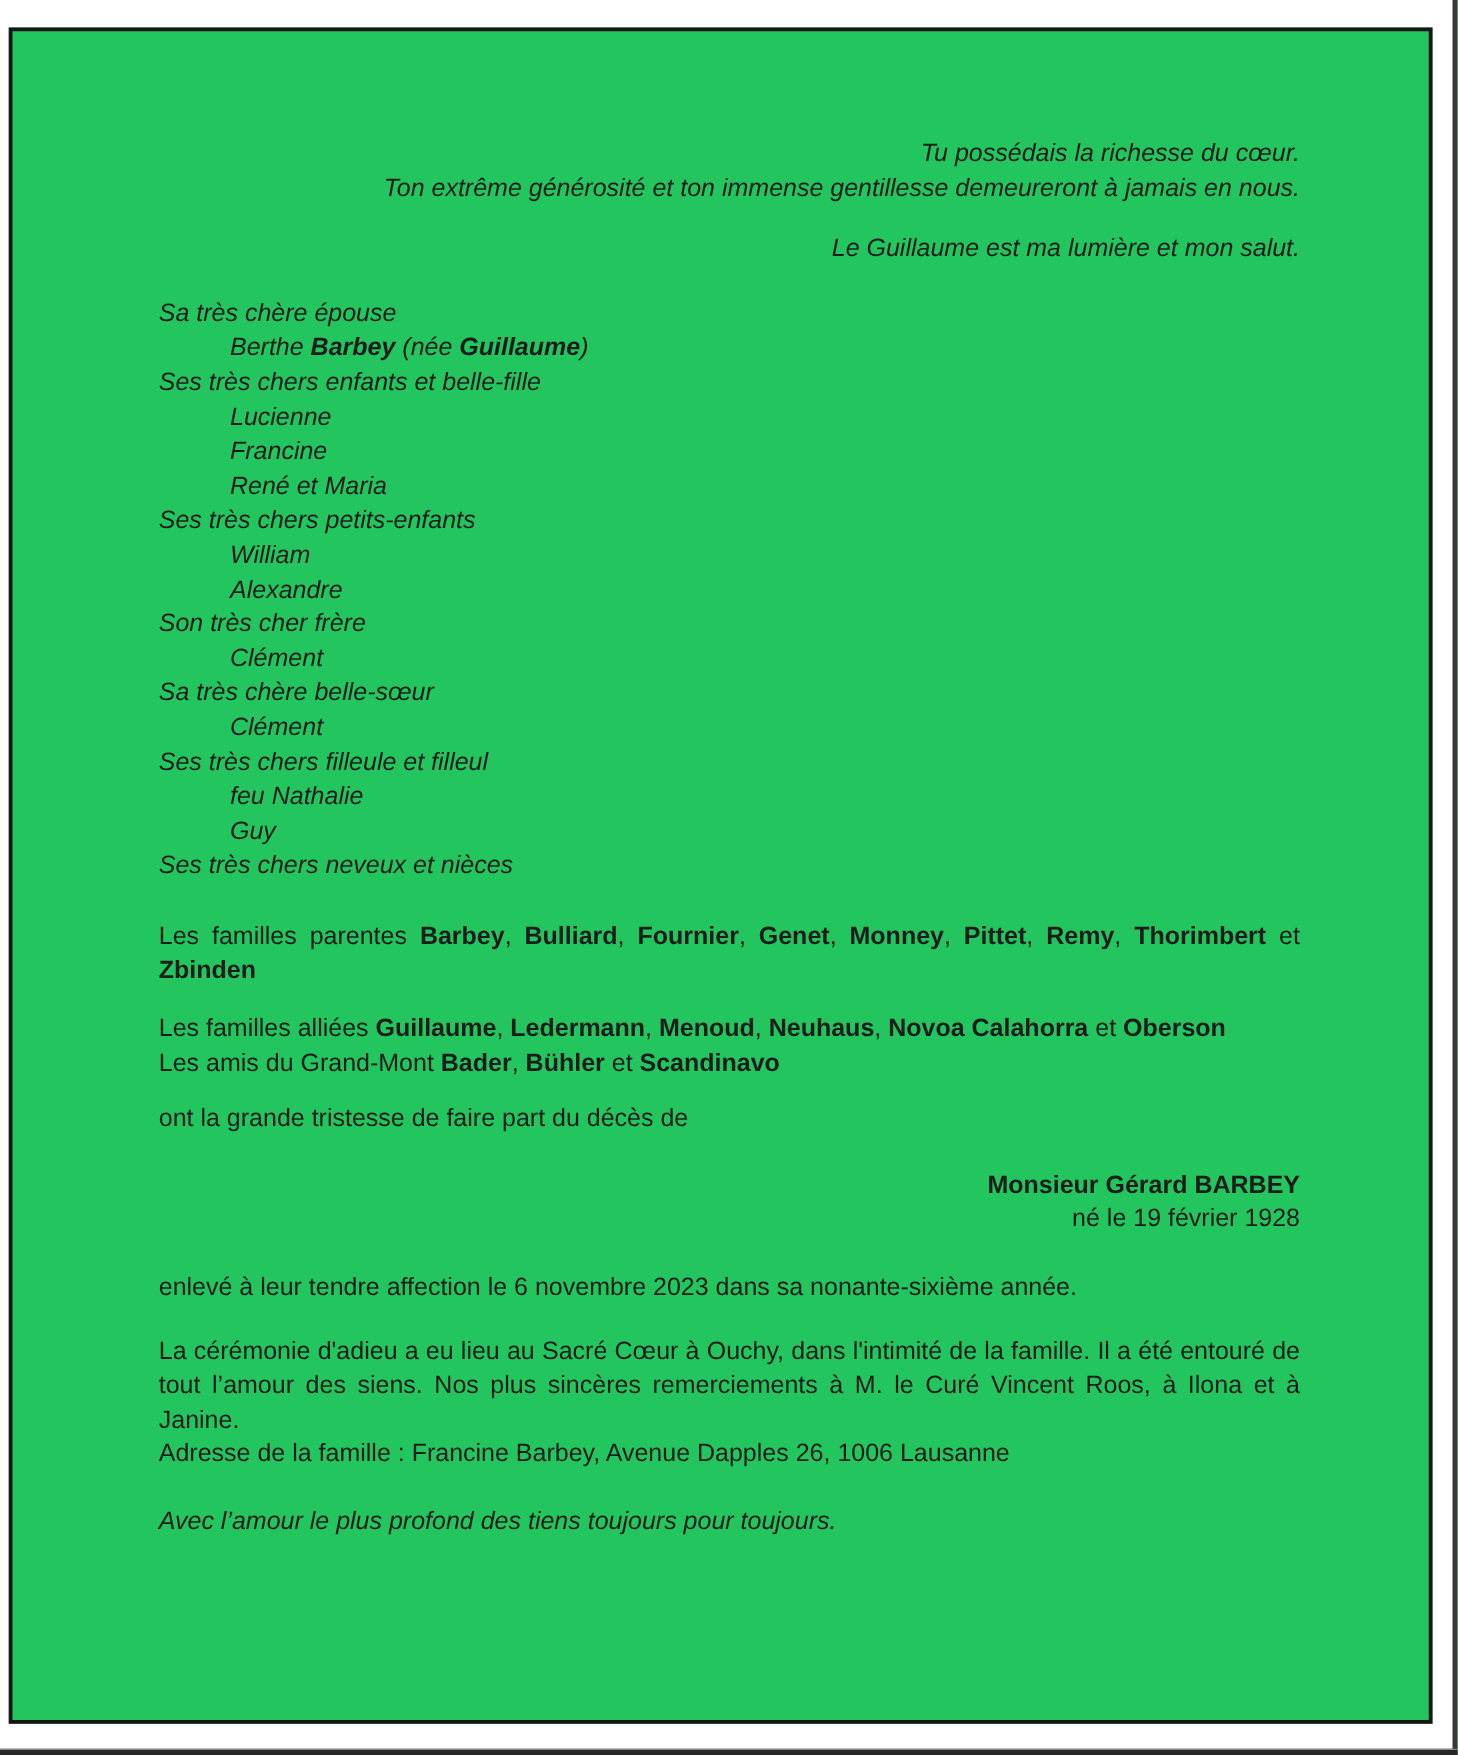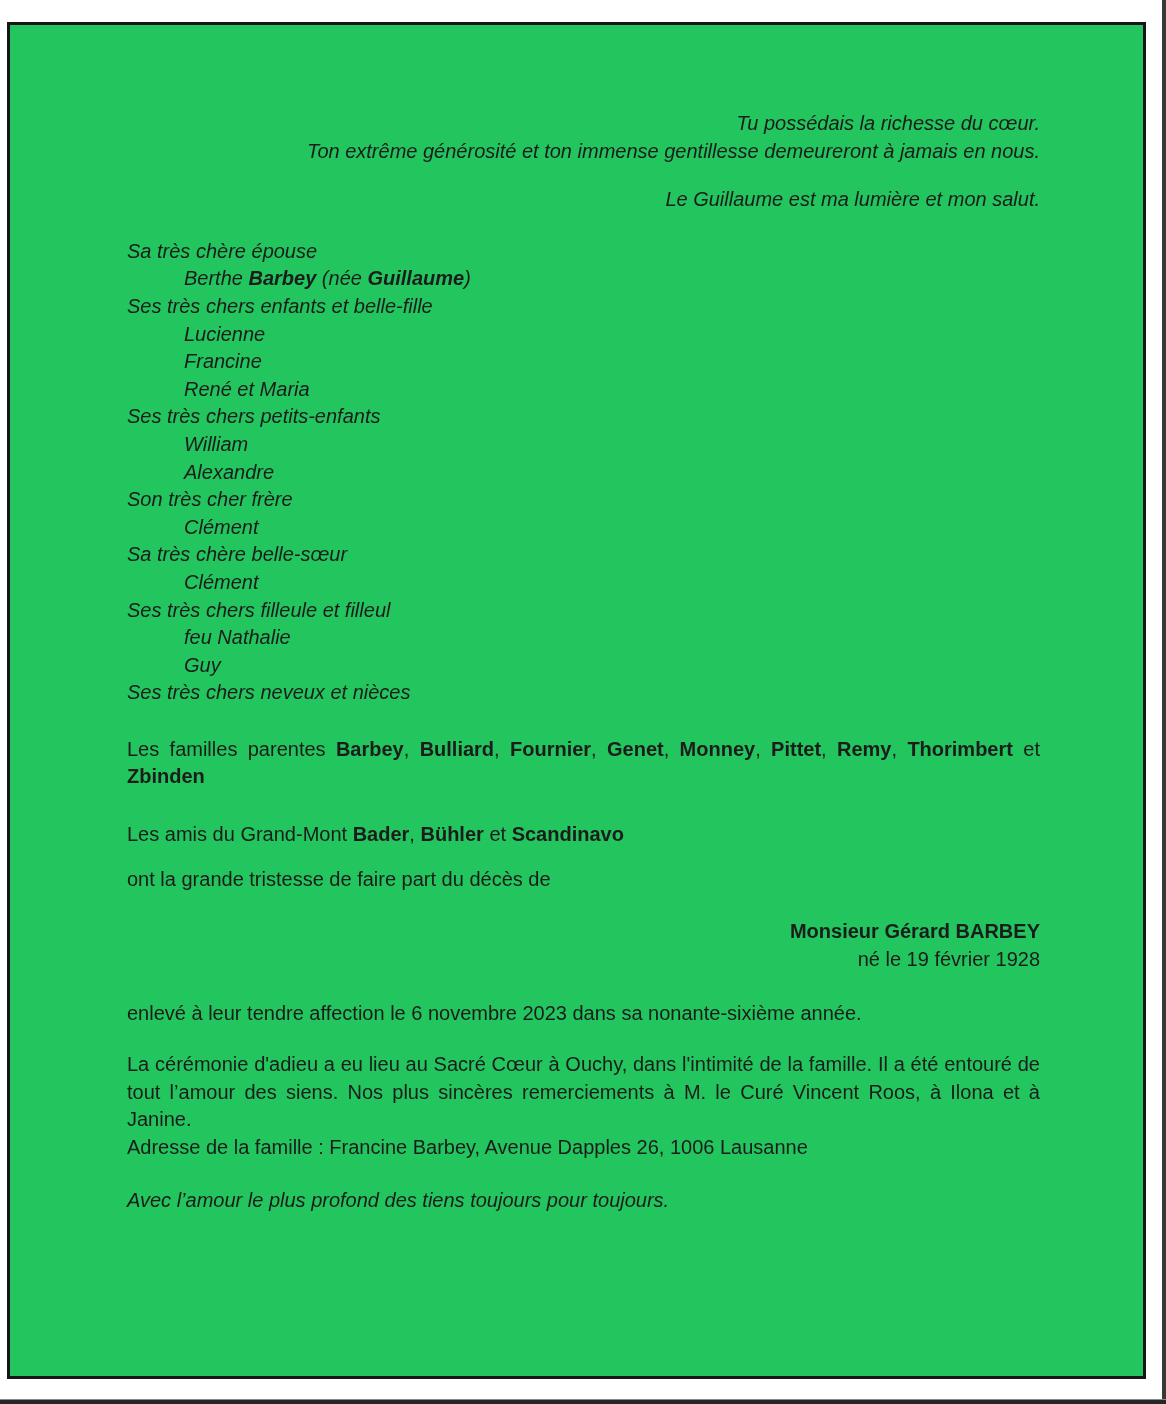--- a/index.html
+++ b/index.html
@@ -37,21 +37,21 @@
   .epigraph { text-align: right; font-style: italic; white-space: nowrap; }
   .verse    { margin-top: 21px; text-align: right; font-style: italic; white-space: nowrap; }
 
   .family-list { margin-top: 24px; }
   .list-line { white-space: nowrap; font-style: italic; }
   .list-line.indent { padding-left: 57px; }
 
   .fam-para { text-align: justify; }
   .para-parentes { margin-top: 29px; }
   .para-alliees  { margin-top: 19px; }
-  .para-amis     { margin-top: 30px; }
+  .para-amis     { }
 
   .announce { margin-top: 17px; }
 
   .title-block { margin-top: 25px; text-align: right; }
   .deceased-name { font-weight: bold; }
 
   .death-line { margin-top: 27px; }
 
   .ceremony { margin-top: 23px; text-align: justify; }
   .address  { white-space: nowrap; }
@@ -102,20 +102,21 @@
         <div class="list-line"><span>Ses très chers filleule et filleul</span></div>
 
         <div class="list-line indent"><span>feu Nathalie</span></div>
 
         <div class="list-line indent"><span>Guy</span></div>
 
         <div class="list-line"><span>Ses très chers neveux et nièces</span></div>
       </div>
 
     <div class="fam-para para-parentes"><span>Les familles parentes </span><span class="b">Barbey</span><span>, </span><span class="b">Bulliard</span><span>, </span><span class="b">Fournier</span><span>, </span><span class="b">Genet</span><span>, </span><span class="b">Monney</span><span>, </span><span class="b">Pittet</span><span>, </span><span class="b">Remy</span><span>, </span><span class="b">Thorimbert</span><span> et </span><span class="b">Zbinden</span></div>
+    <div class="fam-para para-alliees"><span>Les familles alliées </span><span class="b">Guillaume</span><span>, </span><span class="b">Ledermann</span><span>, </span><span class="b">Menoud</span><span>, </span><span class="b">Neuhaus</span><span>, </span><span class="b">Novoa Calahorra</span><span> et </span><span class="b">Oberson</span></div>
     <div class="fam-para para-amis"><span>Les amis du Grand-Mont </span><span class="b">Bader</span><span>, </span><span class="b">Bühler</span><span> et </span><span class="b">Scandinavo</span></div>
 
     <div class="announce">ont la grande tristesse de faire part du décès de</div>
 
     <div class="title-block">
       <div class="deceased-name">Monsieur Gérard BARBEY</div>
       <div>né le 19 février 1928</div>
     </div>
 
     <div class="death-line">enlevé à leur tendre affection le 6 novembre 2023 dans sa nonante-sixième année.</div>

